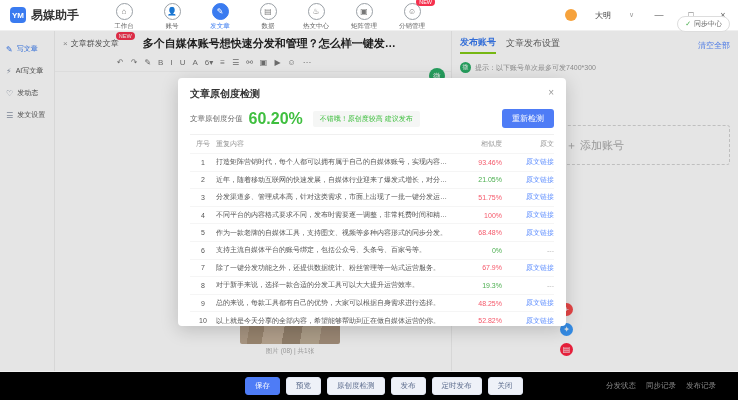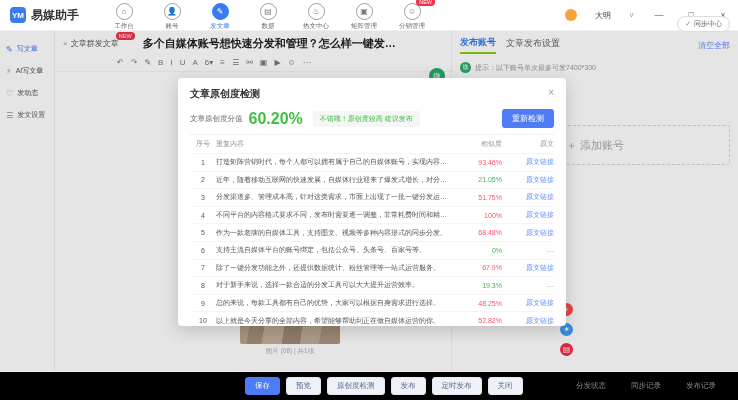--- a/index.html
+++ b/index.html
@@ -58,21 +58,21 @@
   .rp-link{font-size:8px;color:#5b8cff;margin-top:8px;cursor:pointer;}
   .rp-addbox{margin-top:8px;border:1px dashed #d5d5d5;border-radius:3px;height:38px;display:flex;align-items:center;justify-content:center;font-size:11px;color:#aaa;cursor:pointer;}
   .rp-empty{font-size:7px;color:#bbb;margin-top:8px;}
   .float-col{position:absolute;left:560px;top:303px;display:flex;flex-direction:column;gap:7px;z-index:19;}
   .float-ico{width:13px;height:13px;border-radius:50%;color:#fff;font-size:8px;display:flex;align-items:center;justify-content:center;cursor:pointer;}
   
   .bottombar{position:absolute;left:0;right:0;bottom:0;height:28px;background:#000000;border-top:1px solid #f0f0f0;display:flex;align-items:center;z-index:30;}
   .bb-btns{display:flex;gap:6px;margin-left:245px;}
   .bb-btn{font-size:7.5px;color:#5b6b8c;background:#eef1f8;border:1px solid #e3e8f4;border-radius:3px;padding:3px 9px;cursor:pointer;white-space:nowrap;}
   .bb-btn.primary{background:#4e7cf6;border-color:#4e7cf6;color:#fff;}
-  .bb-links{margin-left:auto;display:flex;gap:25px;padding-right:22px;}
+  .bb-links{margin-left:auto;display:flex;gap:10px;padding-right:22px;}
   .bb-link{font-size:7.5px;color:#888;cursor:pointer;white-space:nowrap;}
   
   .mask{position:absolute;top:30px;bottom:28px;left:0;right:0;background:rgba(0,0,0,0.10);z-index:20;}
   .modal{position:absolute;left:178px;top:78px;width:388px;height:248px;background:#fff;border-radius:4px;box-shadow:0 4px 18px rgba(0,0,0,0.18);z-index:21;box-sizing:border-box;}
   .m-head{display:flex;padding:9px 12px 6px 12px;gap:12px;}
   .m-title{font-size:10px;font-weight:bold;color:#333;}
   .m-close{margin-left:auto;color:#999;font-size:10px;cursor:pointer;}
   .m-score{display:flex;align-items:center;padding:2px 12px 6px 12px;}
   .m-score-lbl{font-size:7.5px;color:#666;}
   .m-score-val{font-size:16px;font-weight:bold;color:#3fbf3f;margin-left:6px;}

